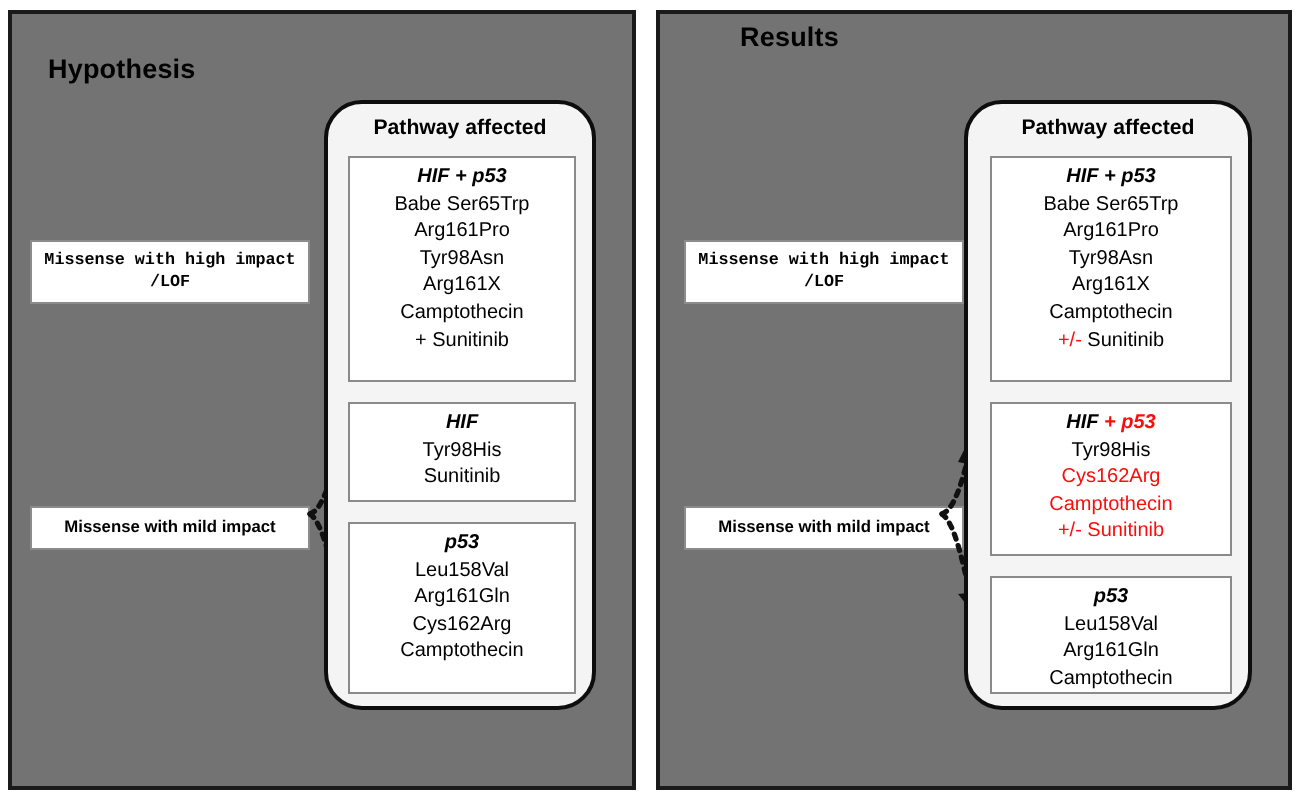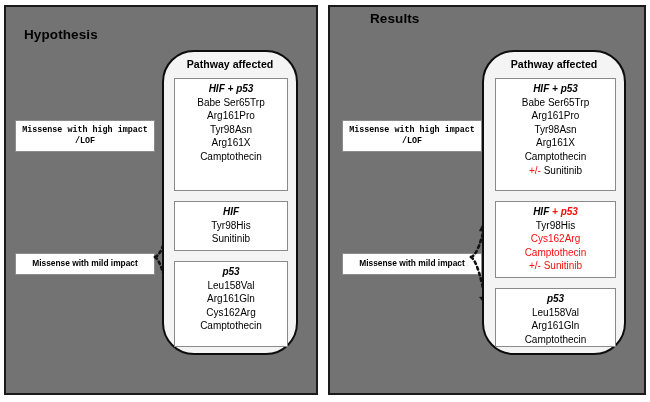--- a/index.html
+++ b/index.html
@@ -19,21 +19,21 @@
   .mis-box{position:absolute;box-sizing:border-box;background:#fff;border:1.5px solid #8c8c8c;
            display:flex;align-items:center;justify-content:center;text-align:center;
            font-size:8.4px;font-weight:bold;line-height:1.35;padding:2px 3px;}
   .mis-high{left:9px;top:113px;width:140px;height:32px;font-family:Liberation Mono, monospace;}
   .mis-mild{left:9px;top:246px;width:140px;height:22px;}
   .panel-right .mis-high{left:12px;}
   .panel-right .mis-mild{left:12px;}
 
   
   .pathway{position:absolute;box-sizing:border-box;background:#f4f4f4;
-           border:2.5px solid #0d0d0d;border-radius:32px;}
+           border:2.5px solid #0d0d0d;border-radius:19px;}
   .pathway-left{left:156px;top:43px;width:136px;height:305px;}
   .pathway-right{left:152px;top:43px;width:144px;height:305px;}
   .pathway-head{position:absolute;left:0;right:0;top:6px;text-align:center;
                 font-size:10.6px;font-weight:bold;}
 
   
   .gene-box{position:absolute;box-sizing:border-box;background:#fff;border:1.8px solid #8a8a8a;
             text-align:center;padding-top:3px;}
   .gene-line{font-size:10px;line-height:13.6px;white-space:nowrap;color:#000;}
   .gene-line.hdr{font-weight:bold;font-style:italic;}
@@ -75,20 +75,21 @@
 
     <div class="pathway pathway-left">
       <div class="pathway-head">Pathway affected</div>
       <div class="gene-box box-a">
           <div class="gene-line hdr" style="color: rgb(0, 0, 0);">HIF + p53</div>
           <div class="gene-line" style="color: rgb(0, 0, 0);">Babe Ser65Trp</div>
           <div class="gene-line" style="color: rgb(0, 0, 0);">Arg161Pro</div>
           <div class="gene-line" style="color: rgb(0, 0, 0);">Tyr98Asn</div>
           <div class="gene-line" style="color: rgb(0, 0, 0);">Arg161X</div>
           <div class="gene-line" style="color: rgb(0, 0, 0);">Camptothecin</div>
+          <div class="gene-line" style="color: rgb(0, 0, 0);">+ Sunitinib</div>
         </div>
       <div class="gene-box box-b">
           <div class="gene-line hdr" style="color: rgb(0, 0, 0);">HIF</div>
           <div class="gene-line" style="color: rgb(0, 0, 0);">Tyr98His</div>
           <div class="gene-line" style="color: rgb(0, 0, 0);">Sunitinib</div>
         </div>
       <div class="gene-box box-c">
           <div class="gene-line hdr" style="color: rgb(0, 0, 0);">p53</div>
           <div class="gene-line" style="color: rgb(0, 0, 0);">Leu158Val</div>
           <div class="gene-line" style="color: rgb(0, 0, 0);">Arg161Gln</div>

